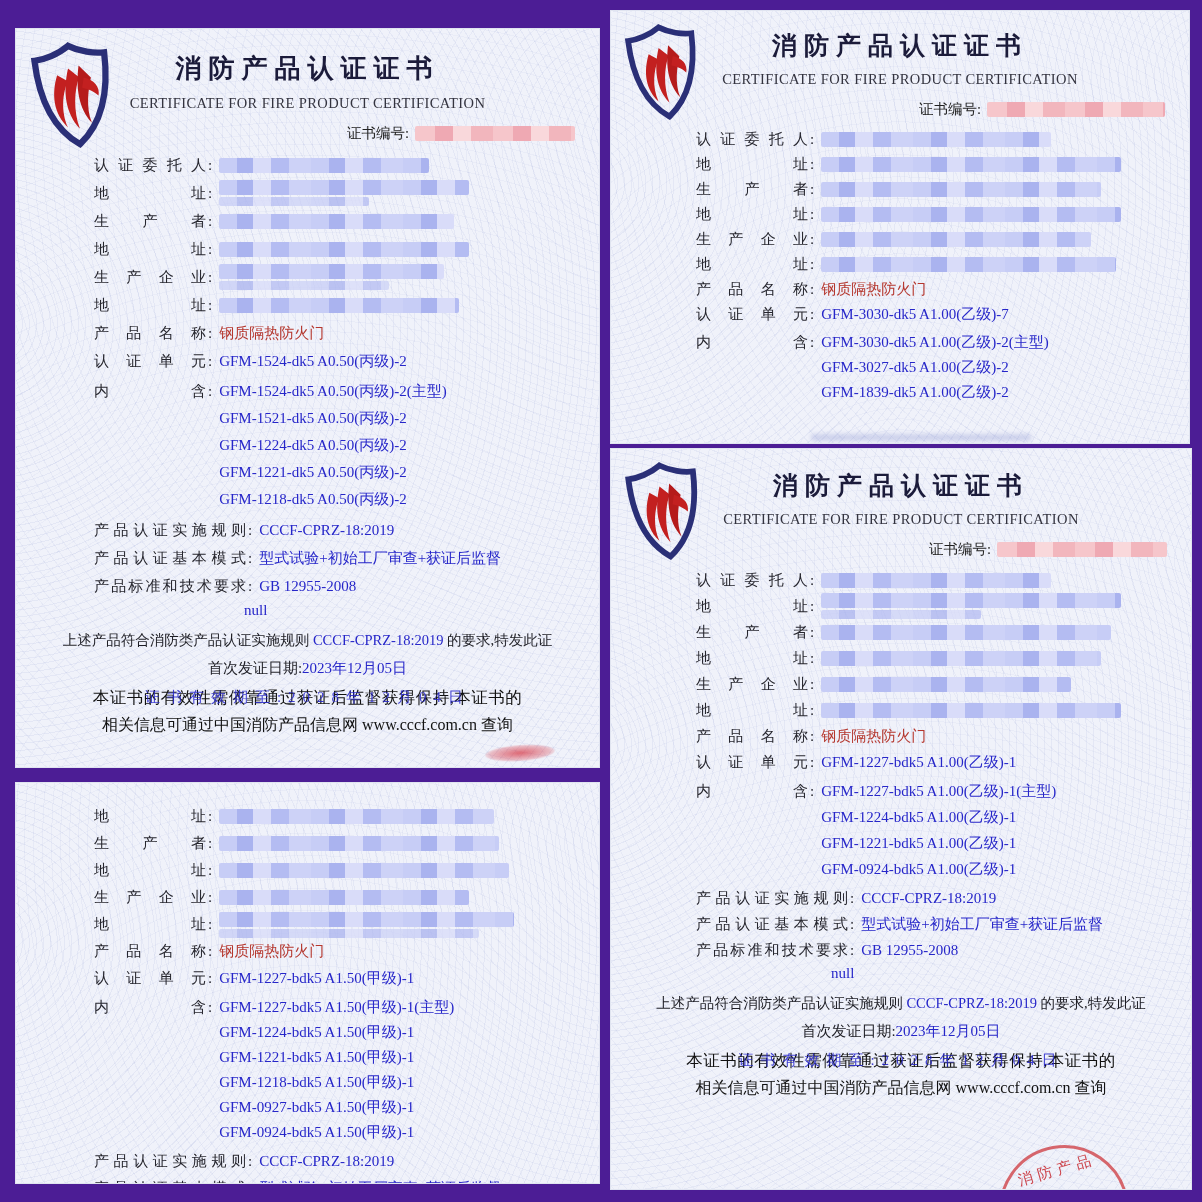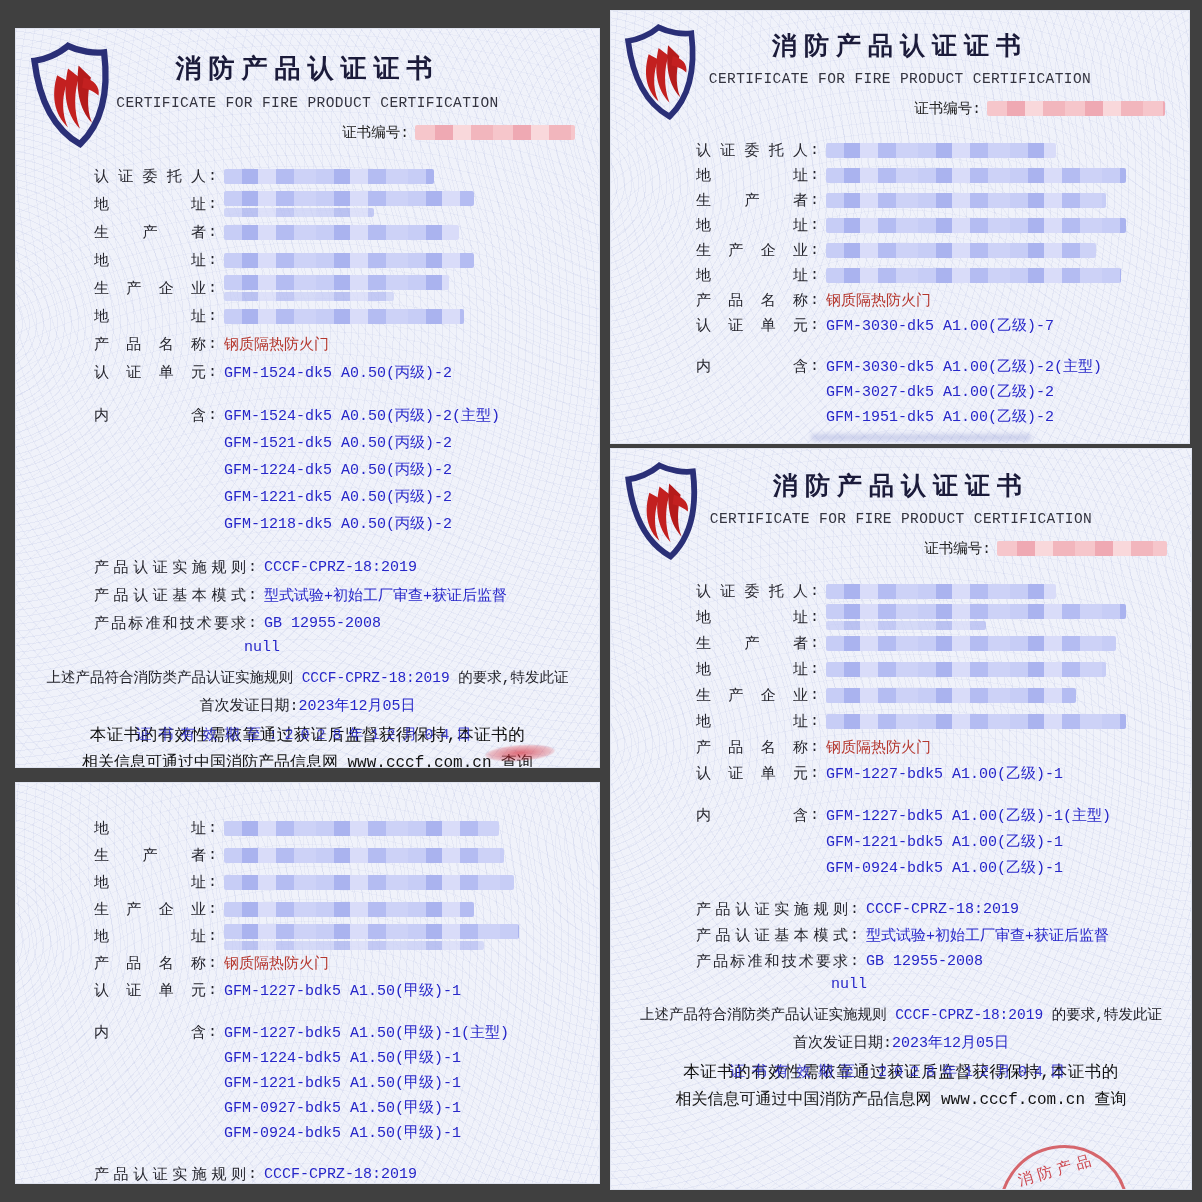--- a/index.html
+++ b/index.html
@@ -1,38 +1,38 @@
 <!DOCTYPE html>
 <html><head>
 <meta charset="utf-8">
 <style>
   html,body{margin:0;padding:0;background:#fff;}
-  .canvas{position:relative;width:1202px;height:1202px;background:#404040;overflow:hidden;
-          font-family:Liberation Mono, monospace;}
+  .canvas{position:relative;width:1202px;height:1202px;background:#4c1d95;overflow:hidden;
+          font-family:Liberation Serif, serif;}
   .cert{position:absolute;background:#f0f2fa;border:1px solid #e0e4f0;overflow:hidden;}
   .cert::before{content:"";position:absolute;inset:0;pointer-events:none;
       background:
         repeating-radial-gradient(circle at -5% 40%, rgba(120,135,200,0.10) 0 1px, transparent 1px 7px),
         repeating-radial-gradient(circle at 105% 15%, rgba(120,135,200,0.08) 0 1px, transparent 1px 9px),
         repeating-radial-gradient(circle at 50% 120%, rgba(120,135,200,0.06) 0 1px, transparent 1px 11px);}
   .certA{left:15px;top:28px;width:583px;height:738px;}
   .certB{left:15px;top:782px;width:583px;height:400px;}
   .certC{left:610px;top:10px;width:578px;height:432px;}
   .certD{left:610px;top:448px;width:580px;height:740px;}
   .hdr{position:relative;text-align:center;padding-top:22px;z-index:1;}
   .logo{position:absolute;left:12px;top:12px;}
   .title{font-size:26px;font-weight:bold;letter-spacing:7px;color:#1b1b3a;}
   .certC .title,.certD .title{font-size:25px;}
   .subtitle{font-size:14.5px;color:#33333f;margin-top:9px;letter-spacing:0.4px;}
   .certno{position:relative;z-index:1;display:flex;justify-content:flex-end;align-items:center;
           margin:12px 24px 0 0;font-size:14.5px;color:#222;}
-  .rows{position:relative;z-index:1;padding-left:78px;margin-top:20px;}
+  .rows{position:relative;z-index:1;padding-left:78px;margin-top:8px;}
   .certC .rows,.certD .rows{padding-left:85px;}
   .certB .rows.top{padding-top:12px;}
-  .models,.specs{margin-top:16px;}
+  .models,.specs{margin-top:3px;}
   .frow{display:flex;align-items:center;height:28px;font-size:15px;color:#26262e;}
   .certC .frow{height:25px;}
   .certD .frow{height:26px;}
   .certB .frow{height:27px;}
   .certA .mrow{height:27px;}
   .certB .mrow{height:25px;}
   .certC .mrow{height:25px;}
   .certD .mrow{height:26px;}
   .flabel{display:inline-block;width:112px;text-align:justify;text-align-last:justify;color:#26262e;}
   .specs .flabel{width:152px;}
@@ -278,21 +278,21 @@
           <span class="fval blue">GFM-3030-dk5 A1.00(乙级)-2(主型)</span>
         </div>
         <div class="frow mrow">
           <span class="flabel"></span>
           <span class="colon" style="visibility: hidden;">:</span>
           <span class="fval blue">GFM-3027-dk5 A1.00(乙级)-2</span>
         </div>
         <div class="frow mrow">
           <span class="flabel"></span>
           <span class="colon" style="visibility: hidden;">:</span>
-          <span class="fval blue">GFM-1951-dk5 A1.00(乙级)-2</span>
+          <span class="fval blue">GFM-1839-dk5 A1.00(乙级)-2</span>
         </div>
       </div>
     <div class="cutline"></div>
   </div>
 
   <div class="cert certB">
     <div class="rows top">
         <div class="frow">
           <span class="flabel">地址</span>
           <span class="colon">:</span>
@@ -348,20 +348,25 @@
         </div>
         <div class="frow mrow">
           <span class="flabel"></span>
           <span class="colon" style="visibility: hidden;">:</span>
           <span class="fval blue">GFM-1224-bdk5 A1.50(甲级)-1</span>
         </div>
         <div class="frow mrow">
           <span class="flabel"></span>
           <span class="colon" style="visibility: hidden;">:</span>
           <span class="fval blue">GFM-1221-bdk5 A1.50(甲级)-1</span>
+        </div>
+        <div class="frow mrow">
+          <span class="flabel"></span>
+          <span class="colon" style="visibility: hidden;">:</span>
+          <span class="fval blue">GFM-1218-bdk5 A1.50(甲级)-1</span>
         </div>
         <div class="frow mrow">
           <span class="flabel"></span>
           <span class="colon" style="visibility: hidden;">:</span>
           <span class="fval blue">GFM-0927-bdk5 A1.50(甲级)-1</span>
         </div>
         <div class="frow mrow">
           <span class="flabel"></span>
           <span class="colon" style="visibility: hidden;">:</span>
           <span class="fval blue">GFM-0924-bdk5 A1.50(甲级)-1</span>
@@ -454,20 +459,25 @@
       </div>
     <div class="rows models">
         <div class="frow mrow">
           <span class="flabel">内含</span>
           <span class="colon">:</span>
           <span class="fval blue">GFM-1227-bdk5 A1.00(乙级)-1(主型)</span>
         </div>
         <div class="frow mrow">
           <span class="flabel"></span>
           <span class="colon" style="visibility: hidden;">:</span>
+          <span class="fval blue">GFM-1224-bdk5 A1.00(乙级)-1</span>
+        </div>
+        <div class="frow mrow">
+          <span class="flabel"></span>
+          <span class="colon" style="visibility: hidden;">:</span>
           <span class="fval blue">GFM-1221-bdk5 A1.00(乙级)-1</span>
         </div>
         <div class="frow mrow">
           <span class="flabel"></span>
           <span class="colon" style="visibility: hidden;">:</span>
           <span class="fval blue">GFM-0924-bdk5 A1.00(乙级)-1</span>
         </div>
       </div>
     <div class="rows specs">
         <div class="frow">

